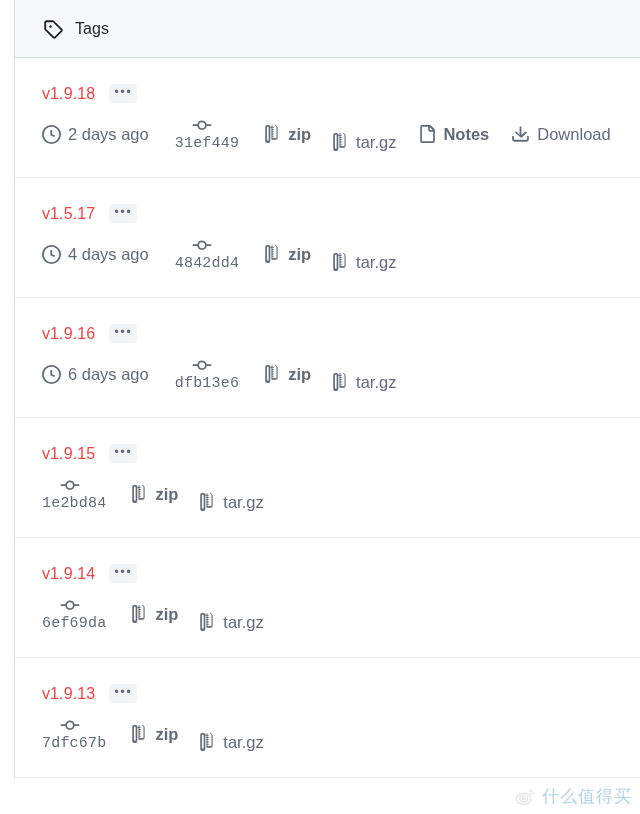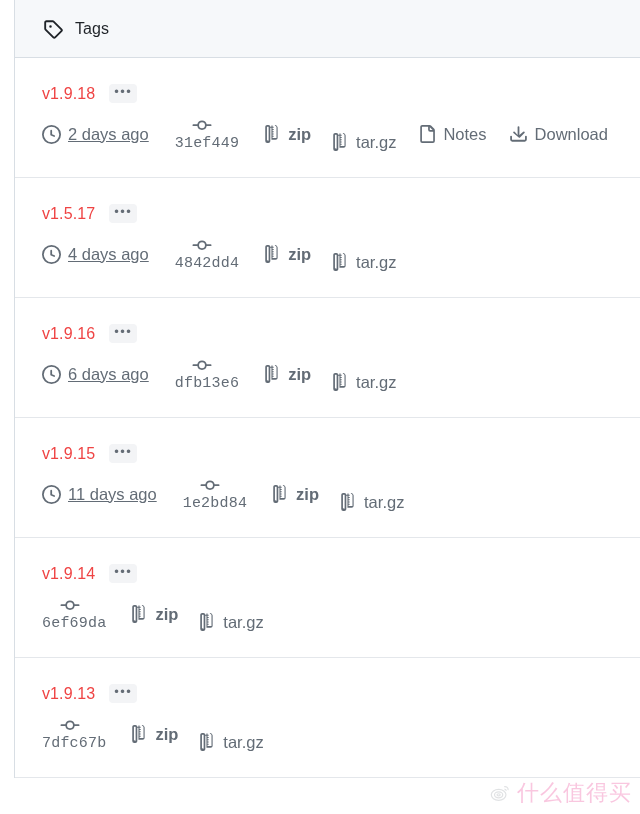--- a/index.html
+++ b/index.html
@@ -117,45 +117,45 @@
   }
   .meta-item .mi-label {
     color: #636c76;
   }
   .meta-item.commit-item .mi-label {
     font-family: "Liberation Mono", "DejaVu Sans Mono", monospace;
     font-size: 15px;
     letter-spacing: 0.2px;
   }
   .meta-item.commit-item .mi-icon { margin-right: 9px; }
-  .meta-item.time-item { margin-right: 26px; text-decoration: underline; }
+  .meta-item.time-item { margin-right: 26px; }
   .meta-item.commit-item { margin-right: 24px; flex-direction: column; }
   .meta-item.zip-item { margin-right: 20px; font-weight: bold; }
   .meta-item.targz-item { margin-right: 22px; margin-top: 16px; }
-  .meta-item.notes-item { margin-right: 22px; }
+  .meta-item.notes-item { margin-right: 22px; font-weight: bold; }
 
   
   #watermark {
     position: absolute;
     right: 8px;
     bottom: 6px;
     display: flex;
     align-items: center;
     opacity: 0.30;
     pointer-events: none;
   }
   #watermark .wm-logo {
     width: 22px;
     height: 22px;
     margin-right: 6px;
     color: #9aa0a6;
   }
   #watermark .wm-text {
-    font-size: 22px;
-    color: #ec4899;
+    font-size: 17px;
+    color: #0369a1;
     letter-spacing: 1px;
     font-family: "DejaVu Sans", sans-serif;
   }
 </style>
 </head>
 <body>
 
 <div id="tags-panel">
 
   <div id="tags-header">
@@ -303,28 +303,20 @@
             <span class="mi-label">tar.gz</span>
           </span>
         </div>
       </div>
       <div class="tag-row">
         <div class="tag-name-line">
           <span class="tag-name">v1.9.15</span>
           <button class="kebab-btn">•••</button>
         </div>
         <div class="tag-meta-line">
-          <span class="meta-item time-item">
-            <span class="mi-icon">
-              <svg viewBox="0 0 16 16" fill="currentColor" aria-hidden="true" width="19" height="19">
-                <path d="M8 0a8 8 0 1 1 0 16A8 8 0 0 1 8 0ZM1.5 8a6.5 6.5 0 1 0 13 0 6.5 6.5 0 0 0-13 0Zm7-3.25v2.992l2.028.812a.75.75 0 0 1-.557 1.392l-2.5-1A.751.751 0 0 1 7 8.25v-3.5a.75.75 0 0 1 1.5 0Z"></path>
-              </svg>
-            </span>
-            <span class="mi-label">11 days ago</span>
-          </span>
           <span class="meta-item commit-item">
             <span class="mi-icon">
               <svg viewBox="0 0 16 16" fill="currentColor" aria-hidden="true" width="22" height="19">
                 <path d="M11.93 8.5a4.002 4.002 0 0 1-7.86 0H.75a.75.75 0 0 1 0-1.5h3.32a4.002 4.002 0 0 1 7.86 0h3.32a.75.75 0 0 1 0 1.5Zm-1.43-.75a2.5 2.5 0 1 0-5 0 2.5 2.5 0 0 0 5 0Z"></path>
               </svg>
             </span>
             <span class="mi-label">1e2bd84</span>
           </span>
           <span class="meta-item zip-item">
             <span class="mi-icon">

